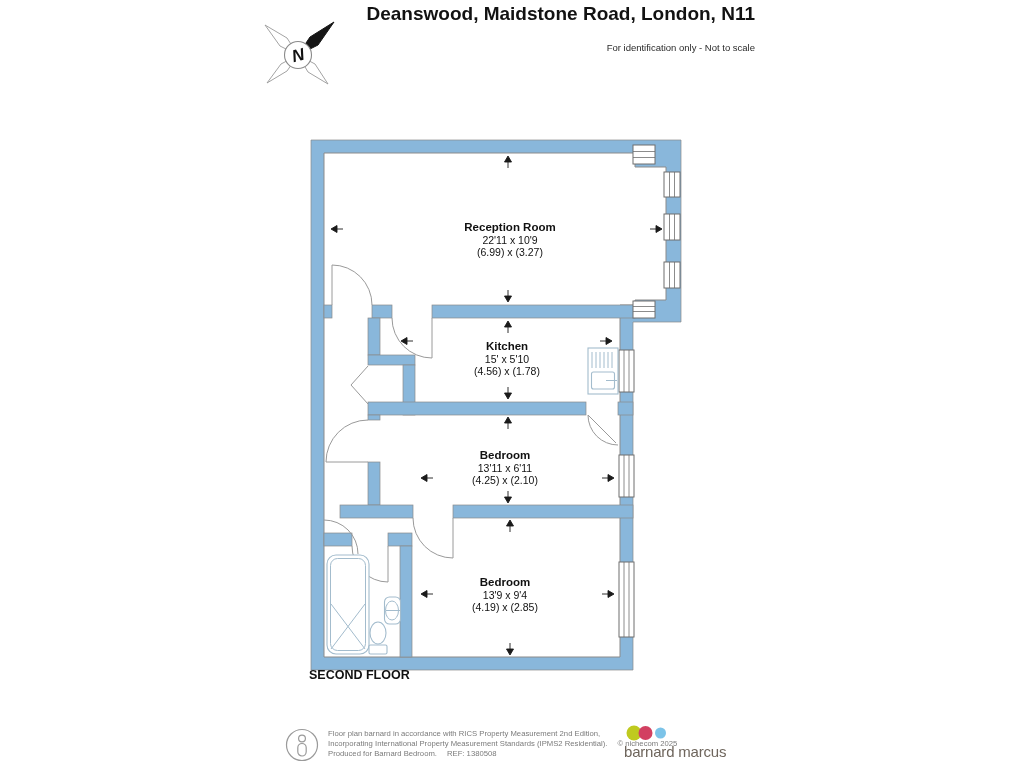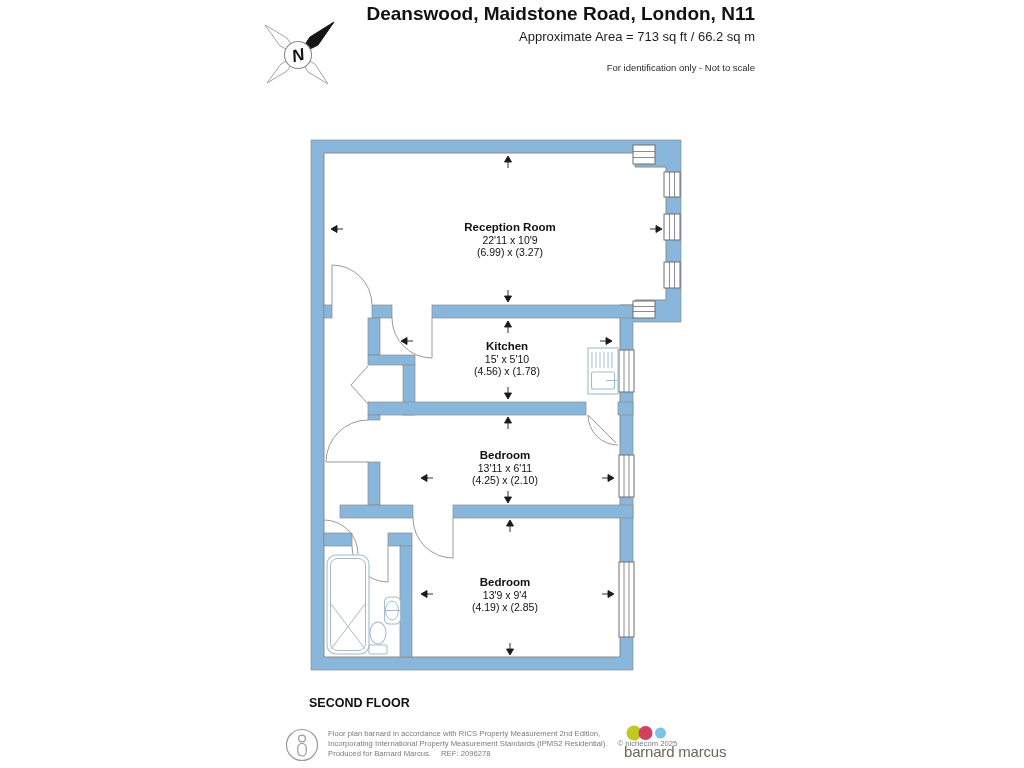--- a/index.html
+++ b/index.html
@@ -2,21 +2,21 @@
 <html style="--wall-color: #89b7db; --logo-green: #bfca1f; --logo-red: #d24061; --logo-blue: #7cc3e8;"><head>
 <meta charset="utf-8">
 <style>
   html,body{margin:0;padding:0;background:#fff;}
   .page{position:relative;width:1024px;height:768px;background:#ffffff;
         font-family:"Liberation Sans",sans-serif;overflow:hidden;border-radius:12px;}
   .header{position:absolute;top:3px;right:269px;text-align:right;}
   .header .title{font-size:19px;font-weight:bold;color:#121212;line-height:21px;}
   .header .area{font-size:13px;color:#1e1e1e;margin-top:5px;}
   .header .disc{font-size:9.5px;color:#2a2a2a;margin-top:18px;}
-  .floor-label{position:absolute;left:309px;top:696px;font-size:12.5px;font-weight:bold;color:#111;}
+  .floor-label{position:absolute;left:309px;top:668px;font-size:12.5px;font-weight:bold;color:#111;}
   .footer-text{position:absolute;left:328px;top:729px;font-size:7.7px;color:#7b7b7b;line-height:9.8px;}
   .footer-text .gap{display:inline-block;width:10px;}
   svg{position:absolute;}
   #plan-svg{left:300px;top:130px;}
   #compass-svg{left:256px;top:16px;}
   #rics-icon-svg{left:283px;top:725px;}
   #logo-svg{left:622px;top:722px;}
   .wall{fill:var(--wall-color,#89b7db);stroke:#8b8b8b;stroke-width:.7;}
   .room{fill:#ffffff;stroke:#8b8b8b;stroke-width:1;}
   .win{fill:#ffffff;stroke:#6f6f6f;stroke-width:1;}
@@ -30,21 +30,20 @@
   .star{fill:#ffffff;stroke:#999;stroke-width:.9;}
   .logo-text{font-size:15px;fill:#6e655c;letter-spacing:-0.2px;}
 </style>
 </head>
 <body>
 
 <div class="page">
 
   <div class="header">
     <div class="title">Deanswood, Maidstone Road, London, N11</div>
-    <div class="area">Approximate Area = 713 sq ft / 66.2 sq m</div>
     <div class="disc">For identification only - Not to scale</div>
   </div>
 
   <svg id="compass-svg" width="84" height="76" viewBox="0 0 84 76">
     <polygon class="star" points="42,39 31,22 9,9 24,30"></polygon>
     <polygon class="star" points="42,39 25,48 11,67 31,55"></polygon>
     <polygon class="star" points="42,39 52,56 72,68 59,48"></polygon>
     <polygon points="42,39 62,29 78,6 54,21" fill="#161616" stroke="#161616" stroke-width="1"></polygon>
     <circle cx="42" cy="39" r="13.5" fill="#ffffff" stroke="#8a8a8a" stroke-width="1.1"></circle>
     <text x="42" y="45" text-anchor="middle" font-size="17" font-style="italic" font-weight="bold" fill="#111" transform="rotate(-14 42 39)">N</text>
@@ -205,21 +204,21 @@
     <circle cx="19" cy="13.5" r="3.4" fill="none" stroke="#9a9a9a" stroke-width="1.2"></circle>
     <rect x="14.8" y="18.5" width="8.4" height="12.5" rx="4.2" fill="none" stroke="#9a9a9a" stroke-width="1.2"></rect>
   </svg>
 
   <div class="footer-text">
     <div>Floor plan barnard in accordance with RICS Property Measurement 2nd Edition,</div>
     <div>
       <span>Incorporating International Property Measurement Standards (IPMS2 Residential).</span><span class="gap"></span><span>© nichecom 2025</span>
     </div>
     <div>
-      <span>Produced for Barnard Marcus.</span><span class="gap"></span><span>REF: 2096278</span>
+      <span>Produced for Barnard Bedroom.</span><span class="gap"></span><span>REF: 1380508</span>
     </div>
   </div>
 
   <svg id="logo-svg" width="130" height="42" viewBox="0 0 130 42">
     <circle cx="12" cy="11" r="7.5" fill="var(--logo-green,#bfca1f)"></circle>
     <circle cx="23.5" cy="11" r="7" fill="var(--logo-red,#d24061)"></circle>
     <circle cx="38.5" cy="11" r="5.5" fill="var(--logo-blue,#7cc3e8)"></circle>
     <text class="logo-text" x="2" y="35">barnard marcus</text>
   </svg>
 

